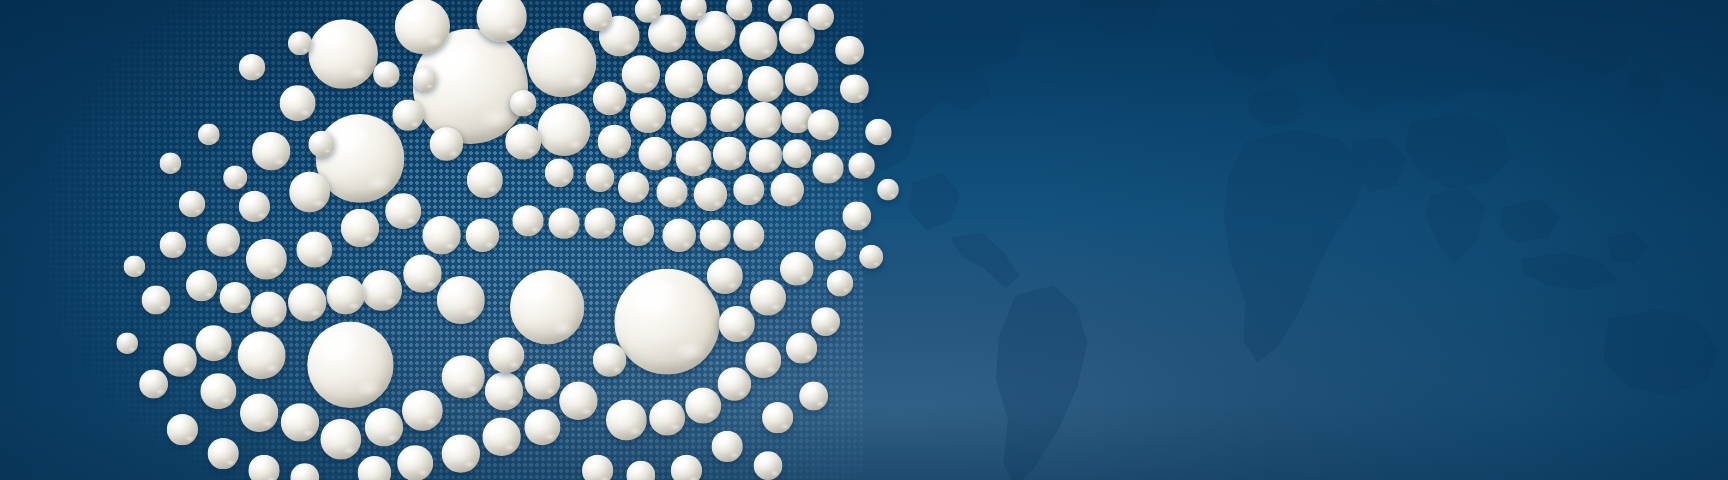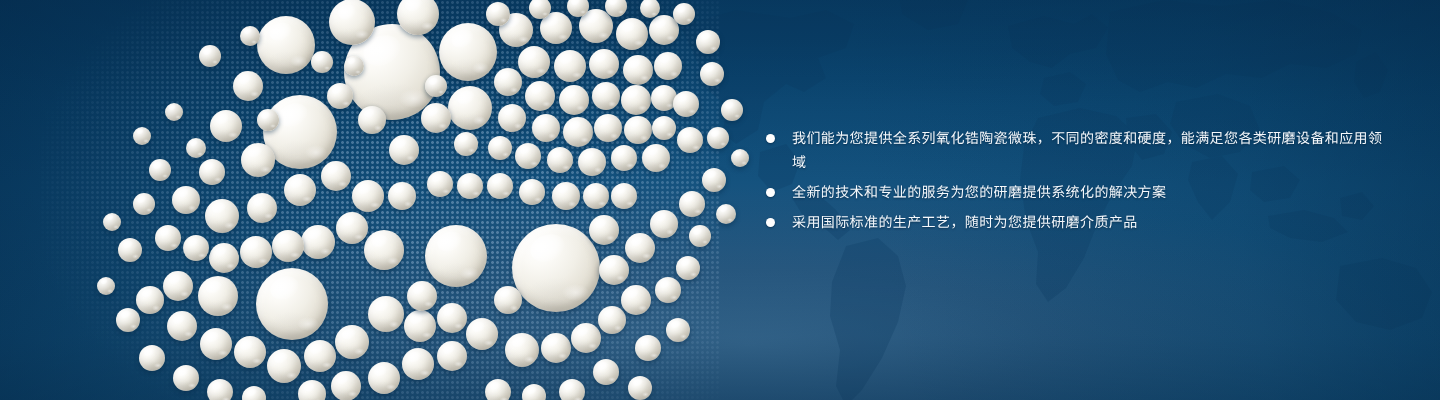--- a/index.html
+++ b/index.html
@@ -351,29 +351,15 @@
       <div class="bead" style="width: 24px; height: 24px; left: 628px; top: 376px;"></div>
       <div class="bead" style="width: 26px; height: 26px; left: 559px; top: 379px;"></div>
       <div class="bead" style="width: 26px; height: 26px; left: 485px; top: 379px;"></div>
       <div class="bead" style="width: 24px; height: 24px; left: 522px; top: 384px;"></div>
       <div class="bead" style="width: 18px; height: 18px; left: 97px; top: 277px;"></div>
       <div class="bead" style="width: 18px; height: 18px; left: 103px; top: 213px;"></div>
     </div>
 
   <div class="content">
 
-    <ul class="bullets">
-      <li class="bullet">
-        <span class="bullet-dot"></span>
-        <span class="bullet-text">我们能为您提供全系列氧化锆陶瓷微珠，不同的密度和硬度，能满足您各类研磨设备和应用领域</span>
-      </li>
-      <li class="bullet">
-        <span class="bullet-dot"></span>
-        <span class="bullet-text">全新的技术和专业的服务为您的研磨提供系统化的解决方案</span>
-      </li>
-      <li class="bullet">
-        <span class="bullet-dot"></span>
-        <span class="bullet-text">采用国际标准的生产工艺，随时为您提供研磨介质产品</span>
-      </li>
-    </ul>
   </div>
 
 </div>
 
 </body></html>

